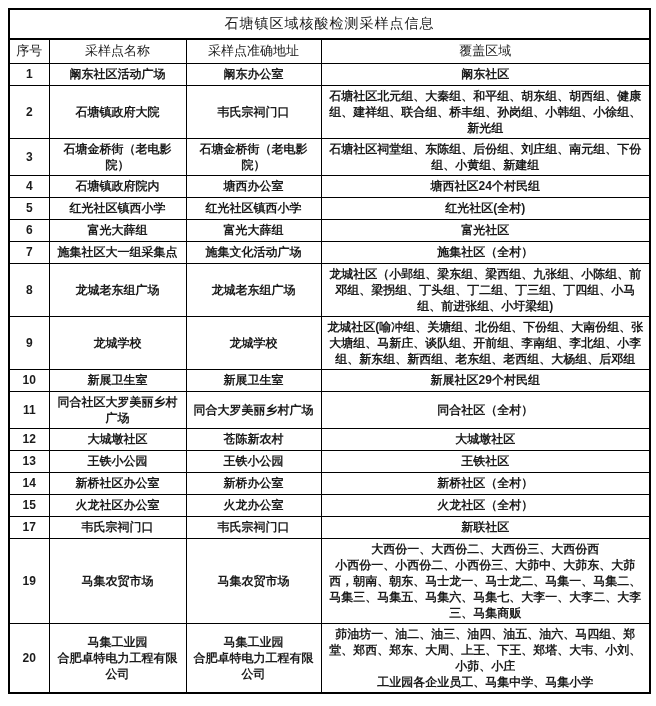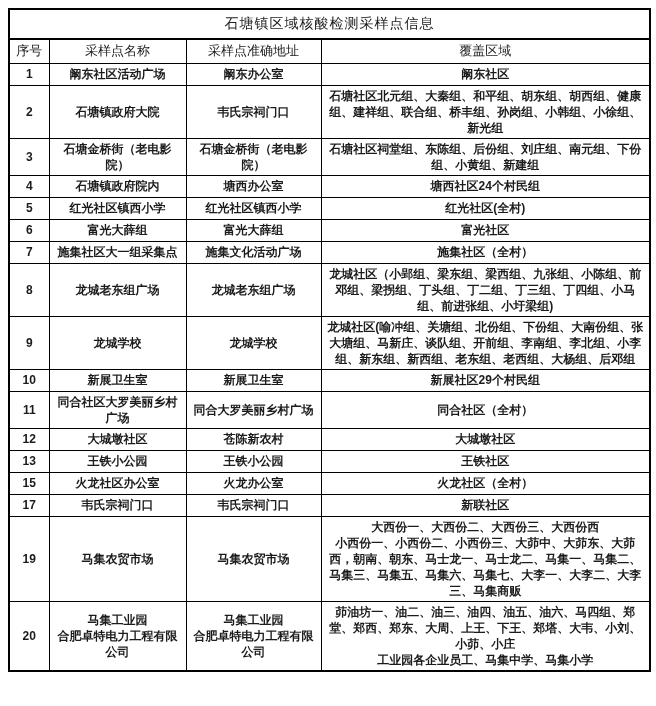--- a/index.html
+++ b/index.html
@@ -155,20 +155,26 @@
           <td class="c-address">苍陈新农村</td>
           <td class="c-coverage">大城墩社区</td>
         </tr>
         <tr>
           <td class="c-no">13</td>
           <td class="c-name">王铁小公园</td>
           <td class="c-address">王铁小公园</td>
           <td class="c-coverage">王铁社区</td>
         </tr>
         <tr>
+          <td class="c-no">14</td>
+          <td class="c-name">新桥社区办公室</td>
+          <td class="c-address">新桥办公室</td>
+          <td class="c-coverage">新桥社区（全村）</td>
+        </tr>
+        <tr>
           <td class="c-no">15</td>
           <td class="c-name">火龙社区办公室</td>
           <td class="c-address">火龙办公室</td>
           <td class="c-coverage">火龙社区（全村）</td>
         </tr>
         <tr>
           <td class="c-no">17</td>
           <td class="c-name">韦氏宗祠门口</td>
           <td class="c-address">韦氏宗祠门口</td>
           <td class="c-coverage">新联社区</td>

